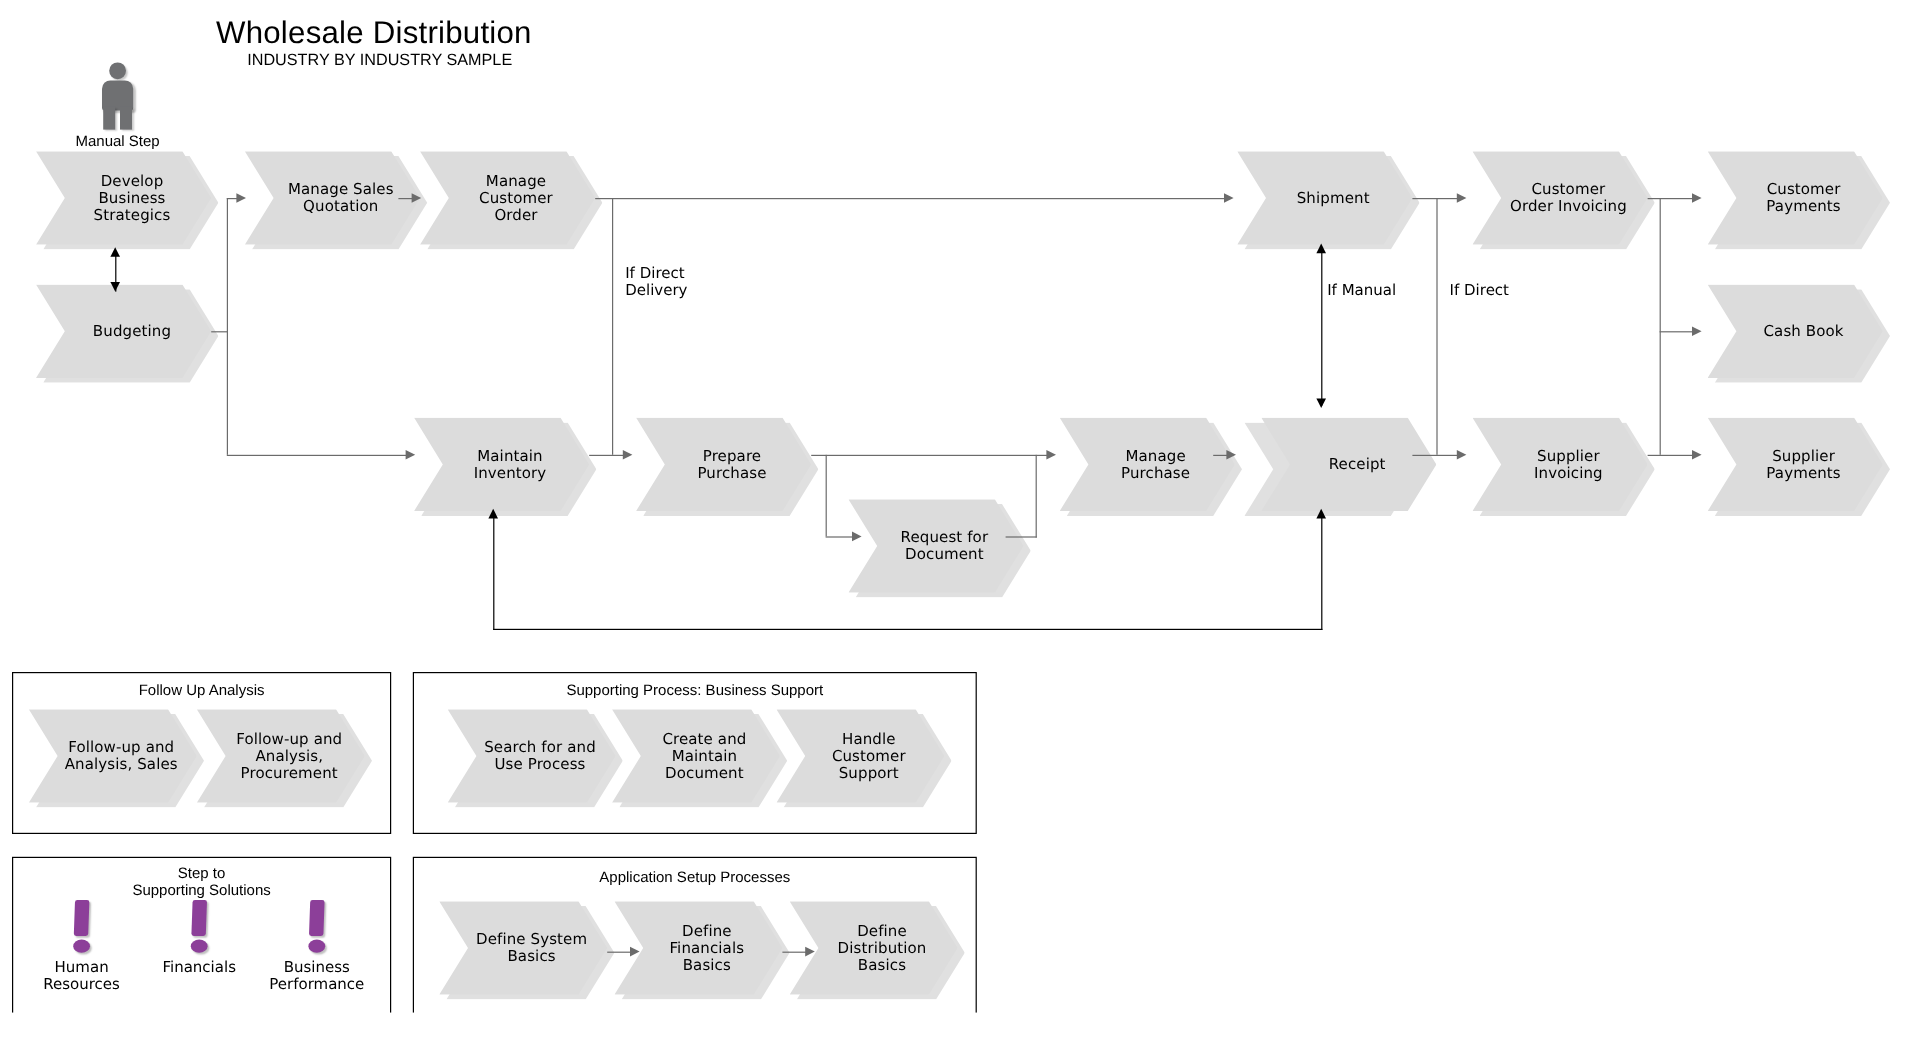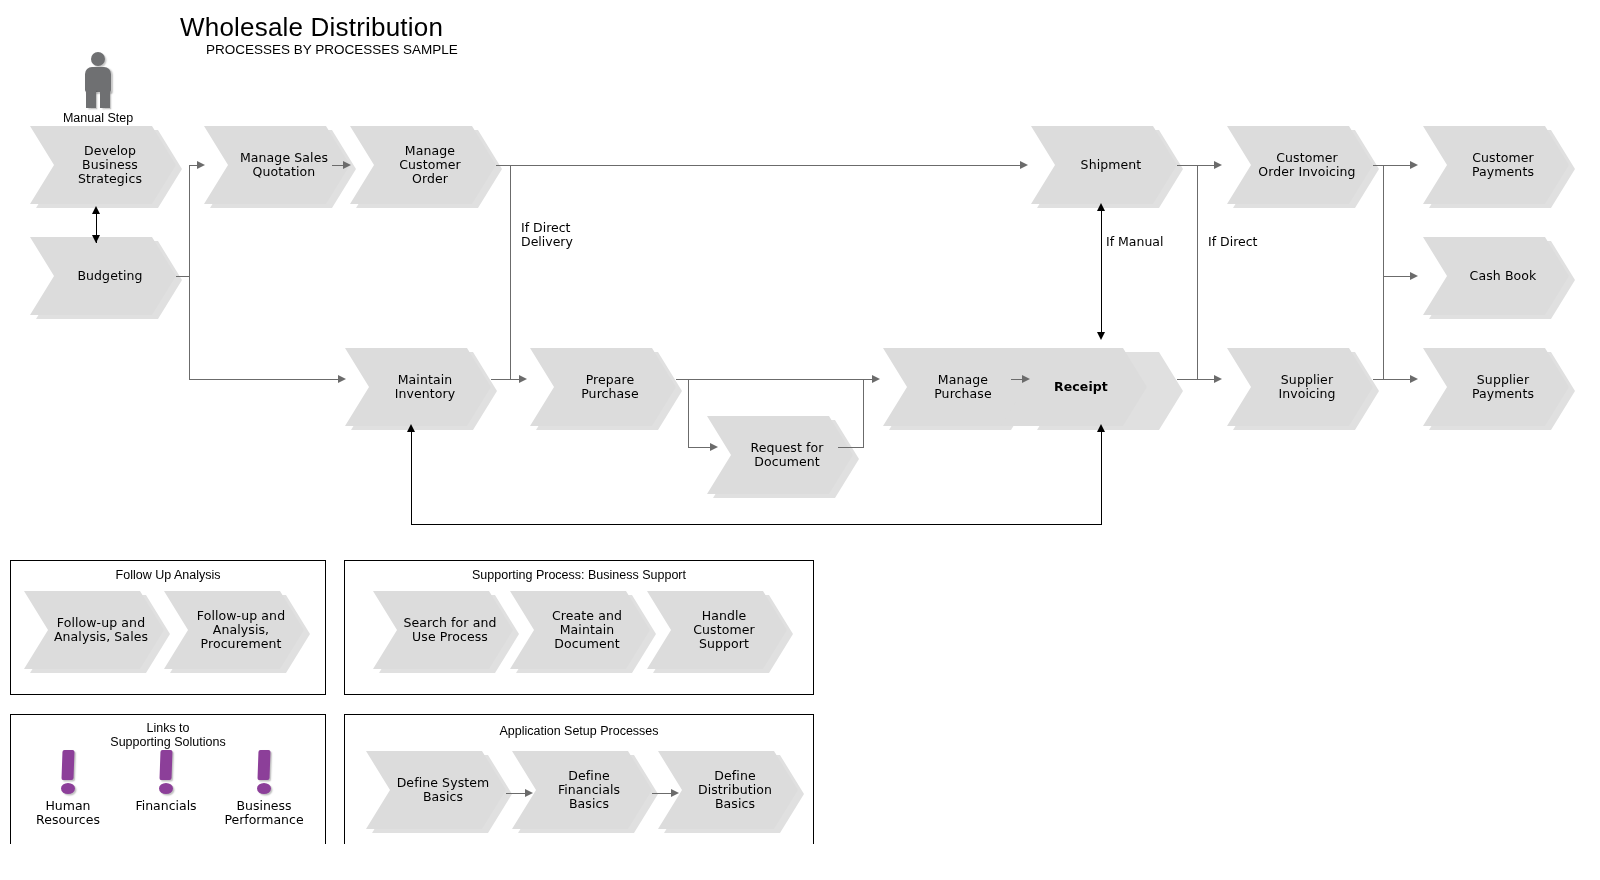--- a/index.html
+++ b/index.html
@@ -130,21 +130,21 @@
     font-size:12.5px; line-height:14px; color:#000; margin-top:3px;
     white-space:pre-line; font-family:"DejaVu Sans",sans-serif;
   }
 </style>
 </head>
 <body>
 
 <div id="stage">
 
   <div id="title">Wholesale Distribution</div>
-  <div id="subtitle">PROCESSES BY PROCESSES SAMPLE</div>
+  <div id="subtitle">INDUSTRY BY INDUSTRY SAMPLE</div>
 
   <div id="actor-wrap">
     <div id="actor-icon">
       <div class="head"></div>
         <div class="body"></div>
       <div class="legL"></div>
         <div class="legR"></div>
     </div>
     <div id="actor-label">Manual Step</div>
   </div>
@@ -197,21 +197,21 @@
     <div class="lbl">Manage
 Purchase</div>
   </div>
 
   <div class="chev-shadow" style="left:1037px;top:130px;width:146px;height:78px;"></div>
   <div class="chev" style="left:1031px;top:126px;width:146px;height:78px;">
     <div class="lbl">Shipment</div>
   </div>
 
   <div class="chev-shadow" style="left:1037px;top:352px;width:146px;height:78px;"></div>
-  <div class="chev" style="left:1001px;top:348px;width:146px;height:78px;font-weight:bold;">
+  <div class="chev" style="left:1051px;top:348px;width:146px;height:78px;">
     <div class="lbl">Receipt</div>
   </div>
 
   <div class="chev-shadow" style="left:1233px;top:130px;width:146px;height:78px;"></div>
   <div class="chev" style="left:1227px;top:126px;width:146px;height:78px;">
     <div class="lbl">Customer
 Order Invoicing</div>
   </div>
 
   <div class="chev-shadow" style="left:1233px;top:352px;width:146px;height:78px;"></div>
@@ -335,21 +335,21 @@
 Document</div>
   </div>
   <div class="chev-shadow" style="left:653px;top:595px;width:140px;height:78px;"></div>
   <div class="chev" style="left:647px;top:591px;width:140px;height:78px;">
     <div class="lbl">Handle
 Customer
 Support</div>
   </div>
 
   <div class="panel" style="left:10px;top:714px;width:316px;height:142px;">
-    <div class="panel-title" style="top:6px;">Links to
+    <div class="panel-title" style="top:6px;">Step to
 Supporting Solutions</div>
   </div>
   <div class="link-item" style="left:13px;top:750px;">
     <div class="bang">
         <div class="stem"></div>
         <div class="dot"></div>
       </div>
     <div class="link-label">Human
 Resources</div>
   </div>

